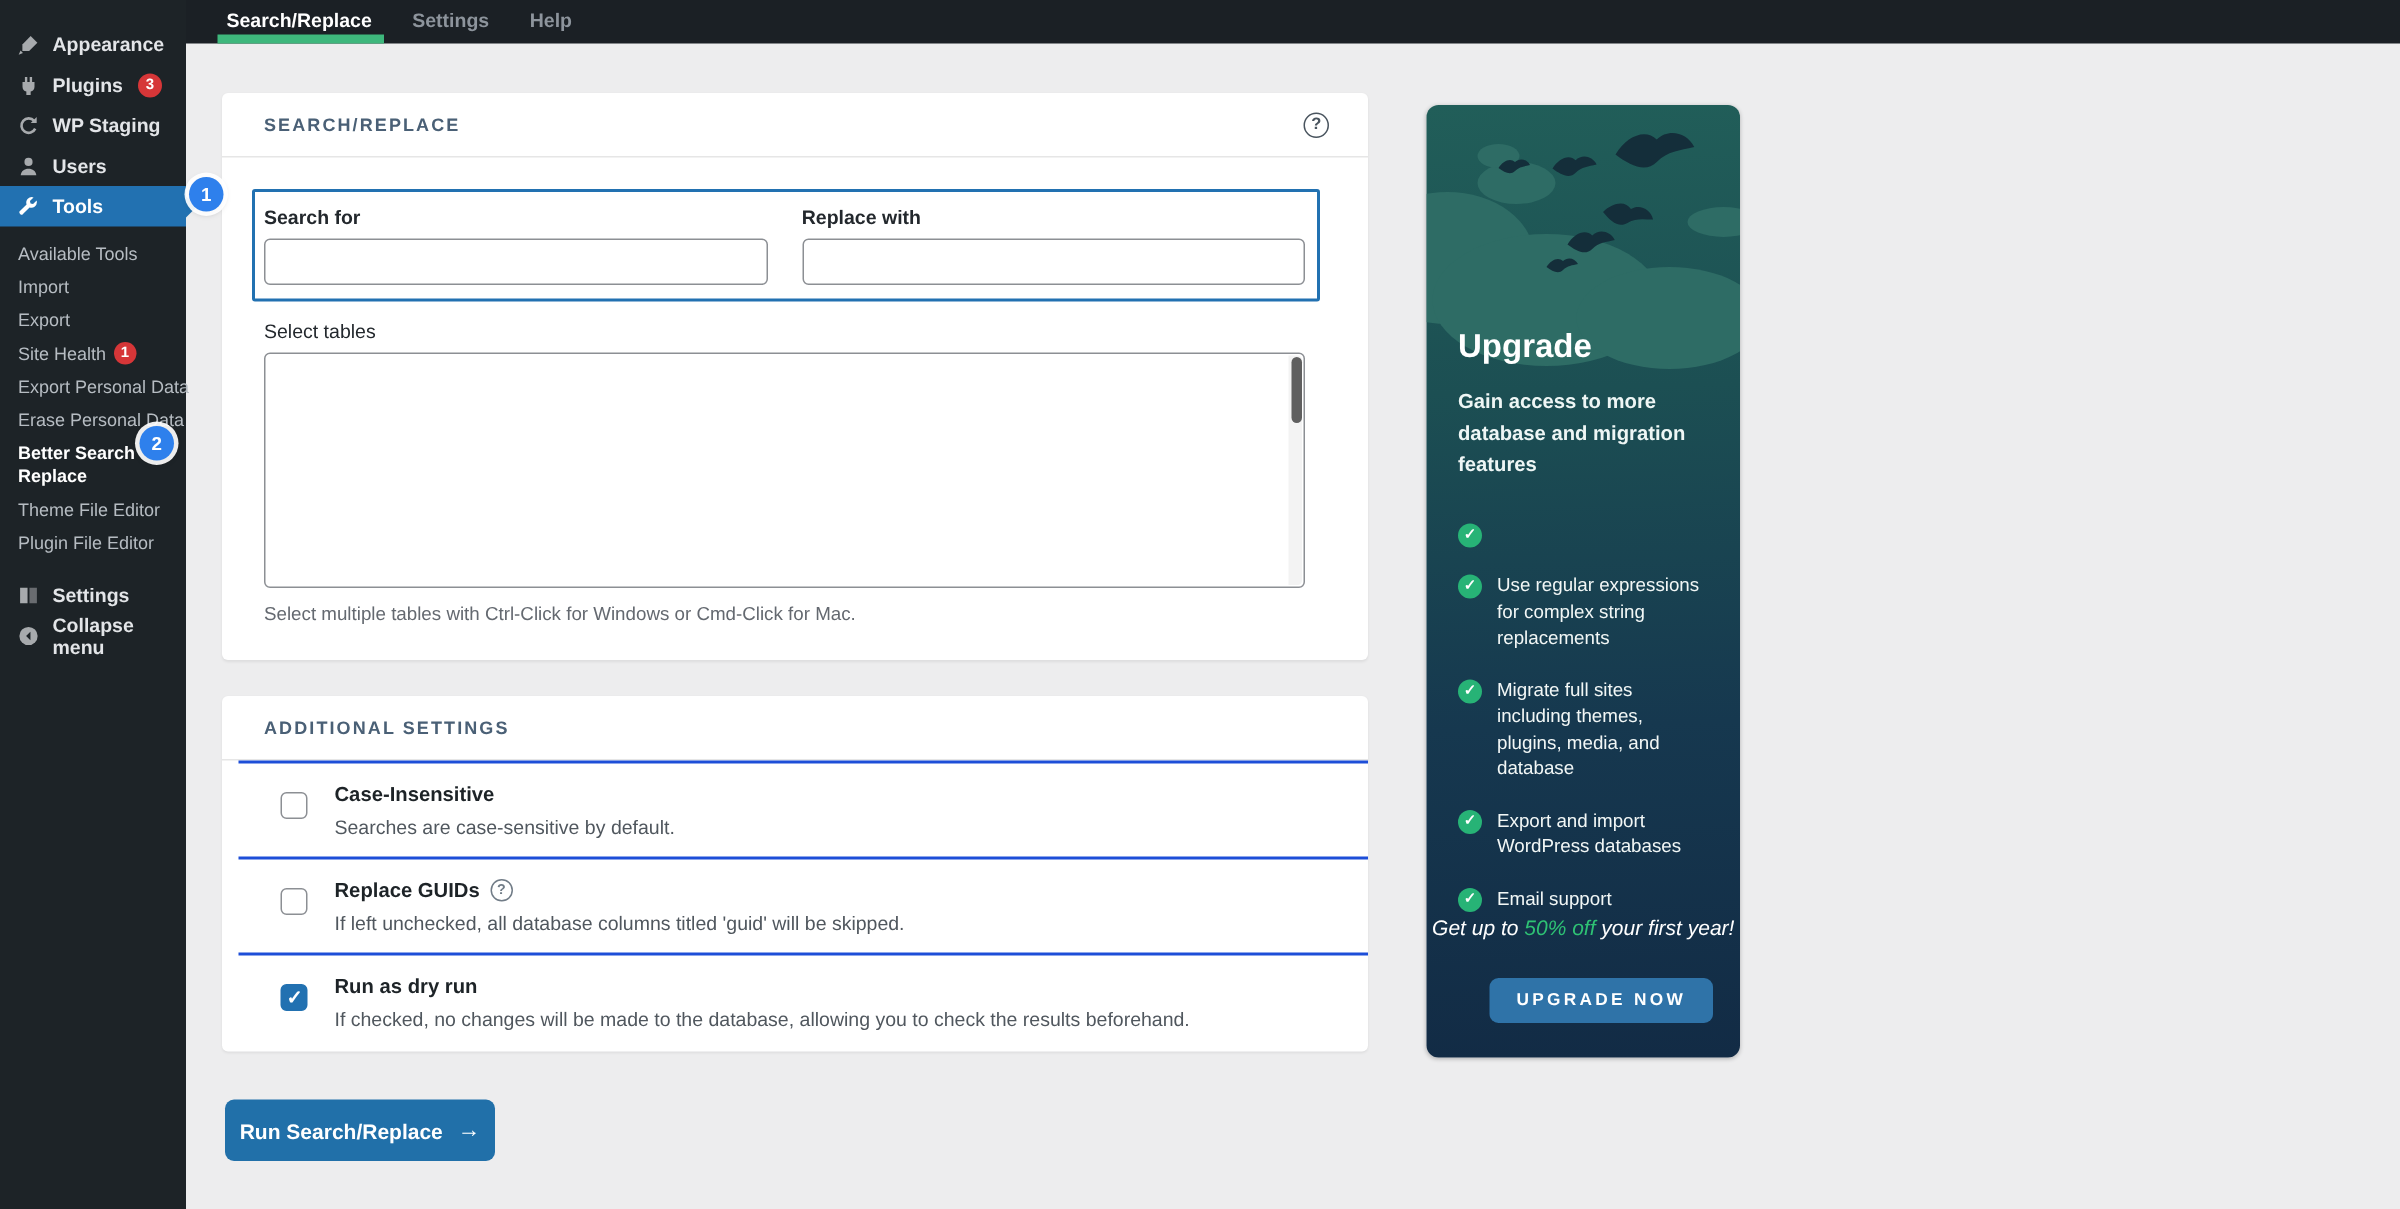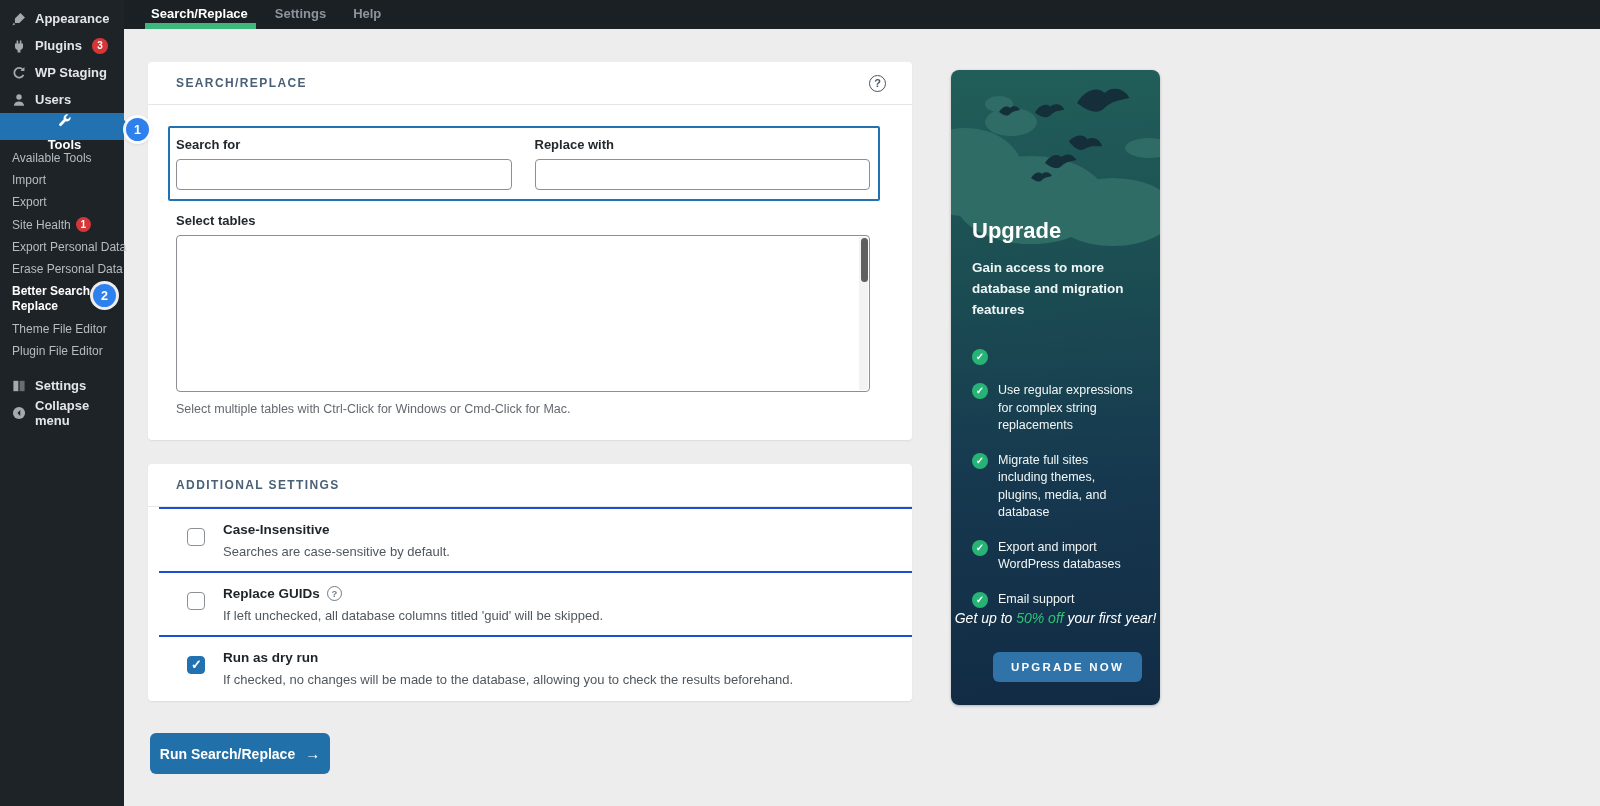--- a/index.html
+++ b/index.html
@@ -12,25 +12,25 @@
   body{font-family:"Liberation Sans",sans-serif;background:#ededee;position:relative;}
 
   
   .topbar{position:absolute;left:124px;top:0;right:0;height:29px;background:#1b2025;display:flex;align-items:center;padding-left:24px;gap:21px;z-index:5;}
   .tab{font-size:13px;font-weight:700;color:#8d949c;position:relative;height:29px;line-height:27px;padding:0 3px;cursor:pointer;white-space:nowrap;}
   .tab.active{color:#fff;}
   .tab.active::after{content:"";position:absolute;left:-3px;right:-5px;bottom:0;height:6px;background:var(--tab-green);}
 
   
   .sidebar{position:absolute;left:0;top:0;width:124px;height:806px;background:#1d2327;z-index:10;}
-  .menu{padding-top:5px;}
+  .menu{padding-top:16px;}
   .menu-item{position:relative;display:flex;align-items:center;gap:8px;height:27px;padding:0 6px 0 11px;font-size:13px;font-weight:700;color:#e3e5e8;cursor:pointer;}
   .menu-item .icn{width:16px;height:16px;color:#a7aaad;flex:none;display:flex;}
   .menu-item .icn svg{width:16px;height:16px;}
-  .menu-item.active{background:var(--wp-blue);color:#fff;flex-direction:column;}
+  .menu-item.active{background:var(--wp-blue);color:#fff;}
   .menu-item.active .icn{color:#fff;}
   .menu-item.active::after{content:"";position:absolute;right:-7px;top:50%;margin-top:-7px;border:7px solid transparent;border-left:7px solid var(--wp-blue);border-right:0;}
   .badge{background:var(--badge-red);color:#fff;border-radius:50%;min-width:16px;height:16px;line-height:16px;font-size:10px;font-weight:700;text-align:center;margin-left:2px;flex:none;padding:0 2px;}
   .submenu{padding-top:7px;}
   .sub-item{display:flex;align-items:center;min-height:22px;padding:4px 6px 4px 12px;font-size:12px;line-height:14px;color:#b6bcc2;cursor:pointer;white-space:nowrap;}
   .sub-item.bold{color:#fff;font-weight:700;white-space:normal;line-height:15px;}
   .sub-item.bold .slabel{max-width:80px;display:block;}
   .sub-item .badge{min-width:15px;height:15px;line-height:15px;margin-left:5px;}
   .side-footer{margin-top:10px;}
   .side-footer .menu-item{font-weight:700;}
@@ -46,21 +46,21 @@
   #card-settings{top:464px;height:237px;}
   .card-head{height:43px;display:flex;align-items:center;justify-content:space-between;padding:0 26px 0 28px;border-bottom:1px solid #e6e6e6;}
   .card-title{font-size:12px;font-weight:700;letter-spacing:1.4px;color:#4a6076;}
   .help-circ{width:17px;height:17px;border:1.6px solid #49545e;border-radius:50%;color:#49545e;font-size:11px;font-weight:700;display:flex;align-items:center;justify-content:center;cursor:pointer;}
 
   .hl-box{position:absolute;left:20px;top:64px;width:712px;height:75px;border:2px solid var(--wp-blue);border-radius:2px;display:flex;gap:23px;padding:9px 8px 0 6px;background:#fff;}
   .field{width:337px;}
   .field label{display:block;font-size:13px;font-weight:700;color:#23282d;margin-bottom:7px;}
   .field input{width:100%;height:31px;border:1px solid #8c8f94;border-radius:4px;padding:0 8px;font-size:13px;color:#2c3338;background:#fff;font-family:inherit;}
 
-  .lbl-tables{position:absolute;left:28px;top:151px;font-size:13px;font-weight:700;color:#23282d;}
+  .lbl-tables{position:absolute;left:28px;top:151px;font-size:13px;font-weight:400;color:#23282d;}
   .listbox{position:absolute;left:28px;top:173px;width:694px;height:157px;border:1px solid #8c8f94;border-radius:4px;background:#fff;padding-top:7px;overflow:hidden;}
   .trow{font-size:12.5px;color:#2c3338;line-height:13.3px;padding-left:9px;white-space:nowrap;cursor:default;}
   .trow.selected{background:#c3c3c3;}
   .sb-track{position:absolute;right:1px;top:1px;width:9px;height:153px;background:#f3f3f3;border-radius:0 3px 3px 0;cursor:pointer;}
   .sb-thumb{position:absolute;right:1px;top:2px;width:7px;height:44px;background:#5f5f5f;border-radius:4px;cursor:pointer;}
   .tables-hint{position:absolute;left:28px;top:340px;font-size:12.5px;color:#646970;}
 
   .opt-row{display:flex;min-height:64px;padding:13px 28px 0 28px;border-top:2px solid #1d4ed8;margin-left:11px;}
   .opt-row:first-of-type{border-top:none;min-height:64px;}
   .cbox{width:18px;height:18px;border:1.6px solid #8c8f94;border-radius:4px;background:#fff;margin-top:6px;flex:none;position:relative;cursor:pointer;}

